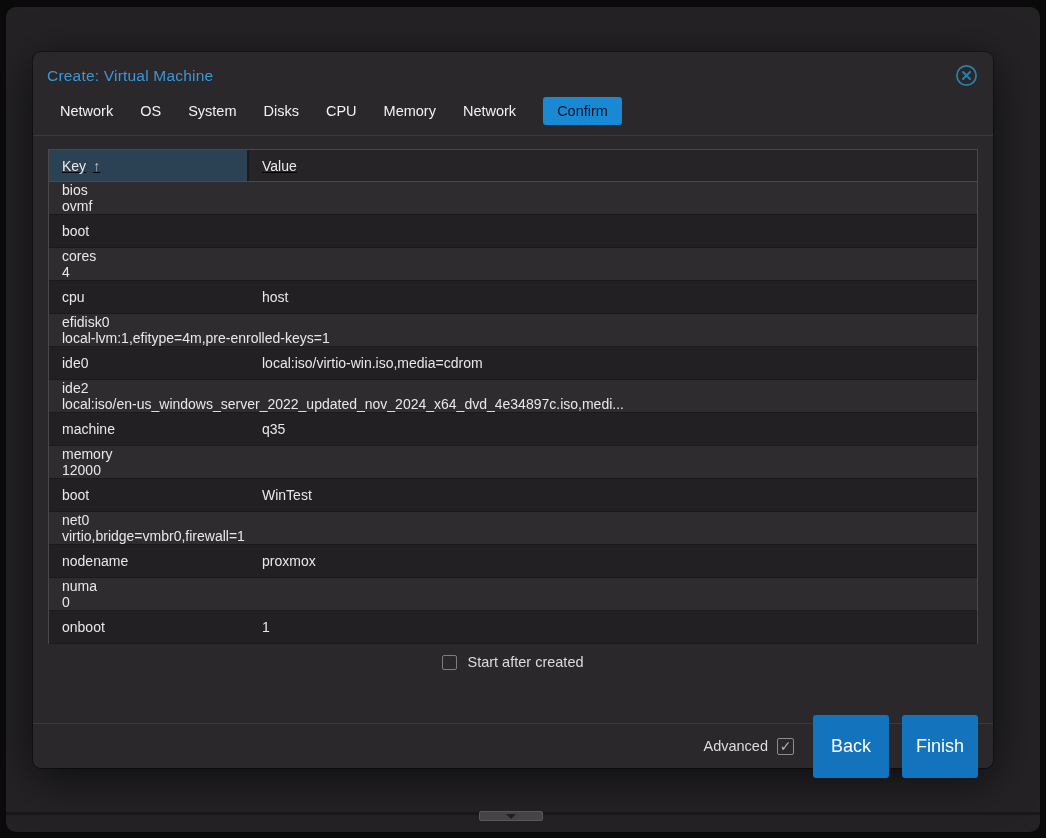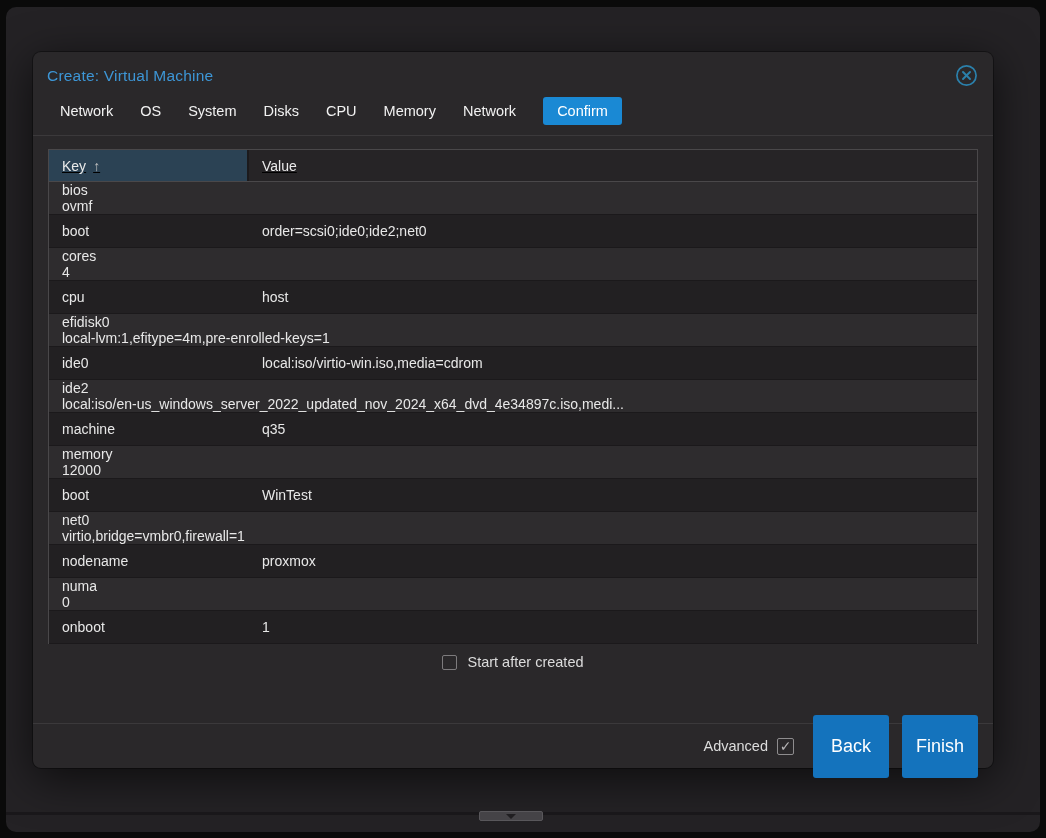--- a/index.html
+++ b/index.html
@@ -38,21 +38,21 @@
     display:flex; justify-content:space-between; align-items:center;
     padding:12px 15px 6px 14px; height:41px;
   }
   .dlg-title { color:#3d96d6; font-size:15.5px; letter-spacing:.2px; }
   .close-btn { width:24px; height:24px; cursor:pointer; display:flex; align-items:center; justify-content:center; }
   .dlg-tabs {
     display:flex; align-items:center; gap:27px;
     padding:4px 14px 10px 27px; border-bottom:1px solid #3b393b;
   }
   .tab { color:#f2f2f2; font-size:14.5px; padding:6px 0; cursor:pointer; white-space:nowrap; }
-  .tab.active { background:#1a89d4; color:#ffffff; padding:6px 14px; border-radius:3px; }
+  .tab.active { background:#1a89d4; color:#0f172a; padding:6px 14px; border-radius:3px; }
   .dlg-body { flex:1; padding:13px 15px 0 15px; overflow:hidden; }
   .grid { border:1px solid #4a484a; border-bottom:none; }
   .grid-header { display:flex; height:32px; background:#262426; border-bottom:1px solid #4a484a; font-size:14px;text-decoration:underline; }
   .hdr-key {
     width:200px; background:#2b4254; color:#eaeaea; padding-left:13px;
     display:flex; align-items:center; gap:7px; border-right:2px solid #1c1a1c; cursor:pointer;
   }
   .sort-arrow { color:#c2c2c2; font-size:14px; }
   .hdr-value { flex:1; color:#eaeaea; padding-left:13px; display:flex; align-items:center; cursor:pointer;text-align:center; }
   .grid-row { display:flex; height:33px; border-bottom:1px solid #1b191b; font-size:14px; color:#e8e8e8; }
@@ -118,21 +118,20 @@
             <span>Value</span>
           </div>
         </div>
         <div>
             <div class="grid-row light">
               <div class="cell-key">bios</div>
               <div class="cell-value">ovmf</div>
             </div>
             <div class="grid-row dark">
               <div class="cell-key">boot</div>
-              <div class="cell-value">order=scsi0;ide0;ide2;net0</div>
             </div>
             <div class="grid-row light">
               <div class="cell-key">cores</div>
               <div class="cell-value">4</div>
             </div>
             <div class="grid-row dark">
               <div class="cell-key">cpu</div>
               <div class="cell-value">host</div>
             </div>
             <div class="grid-row light">

